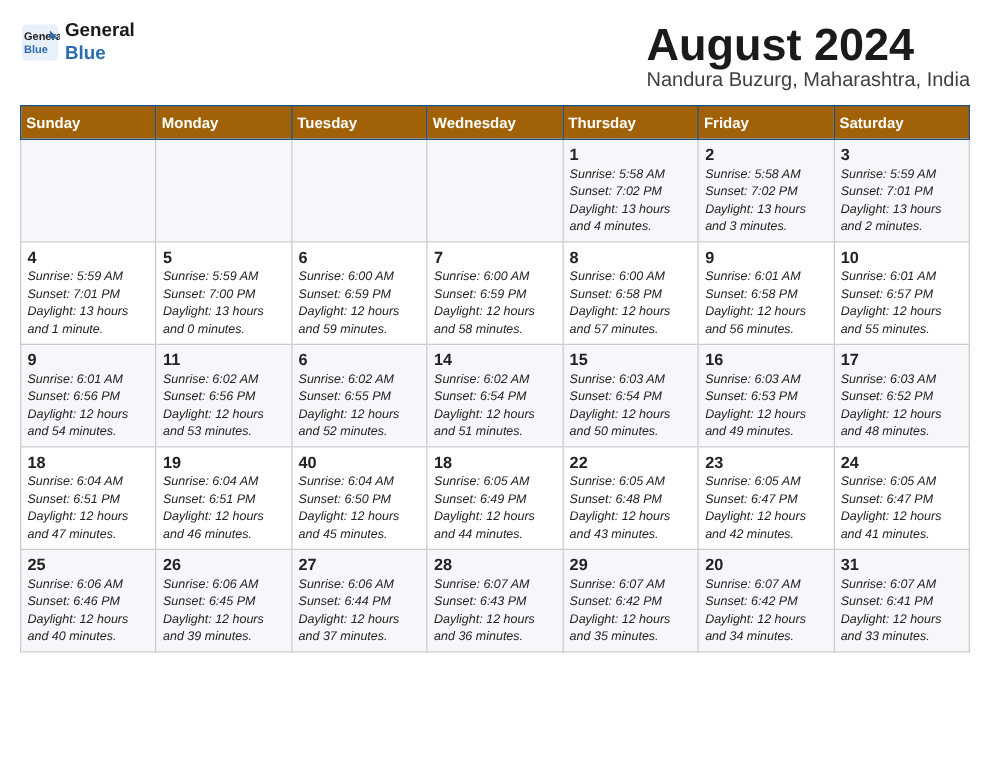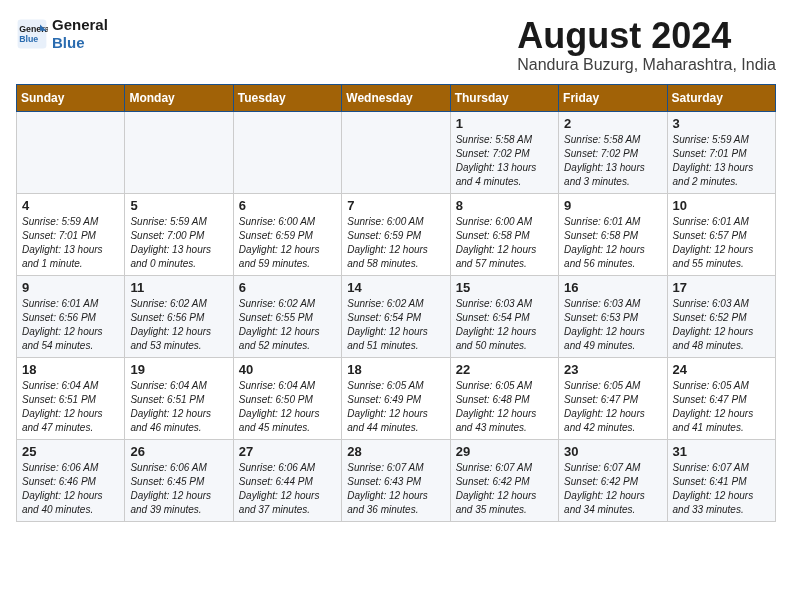--- a/index.html
+++ b/index.html
@@ -337,21 +337,21 @@
 and 36 minutes.</div>
         </td>
         <td>
           <span class="day-number">29</span>
           <div class="day-info" style="white-space: pre-line;">Sunrise: 6:07 AM
 Sunset: 6:42 PM
 Daylight: 12 hours
 and 35 minutes.</div>
         </td>
         <td>
-          <span class="day-number">30</span>
+          <span class="day-number">20</span>
           <div class="day-info" style="white-space: pre-line;">Sunrise: 6:07 AM
 Sunset: 6:42 PM
 Daylight: 12 hours
 and 34 minutes.</div>
         </td>
         <td>
           <span class="day-number">31</span>
           <div class="day-info" style="white-space: pre-line;">Sunrise: 6:07 AM
 Sunset: 6:41 PM
 Daylight: 12 hours

